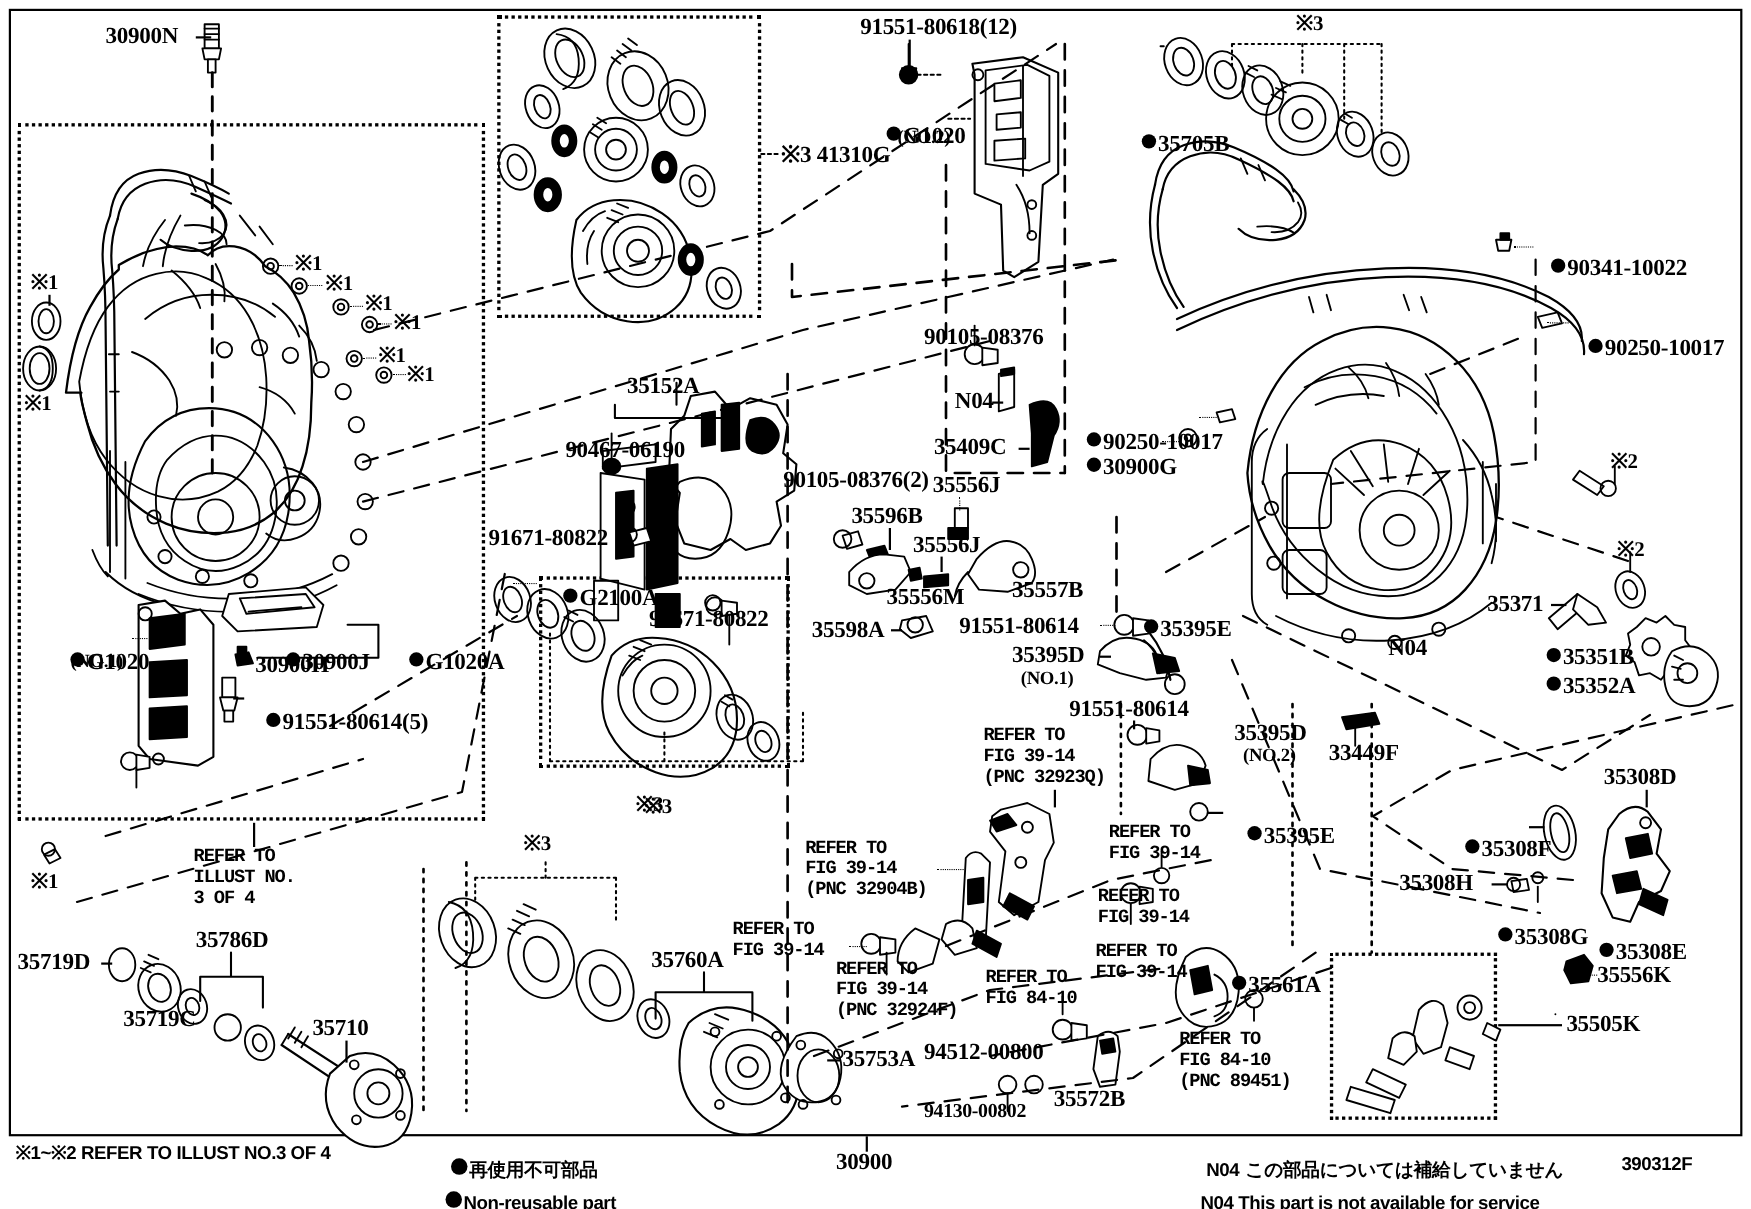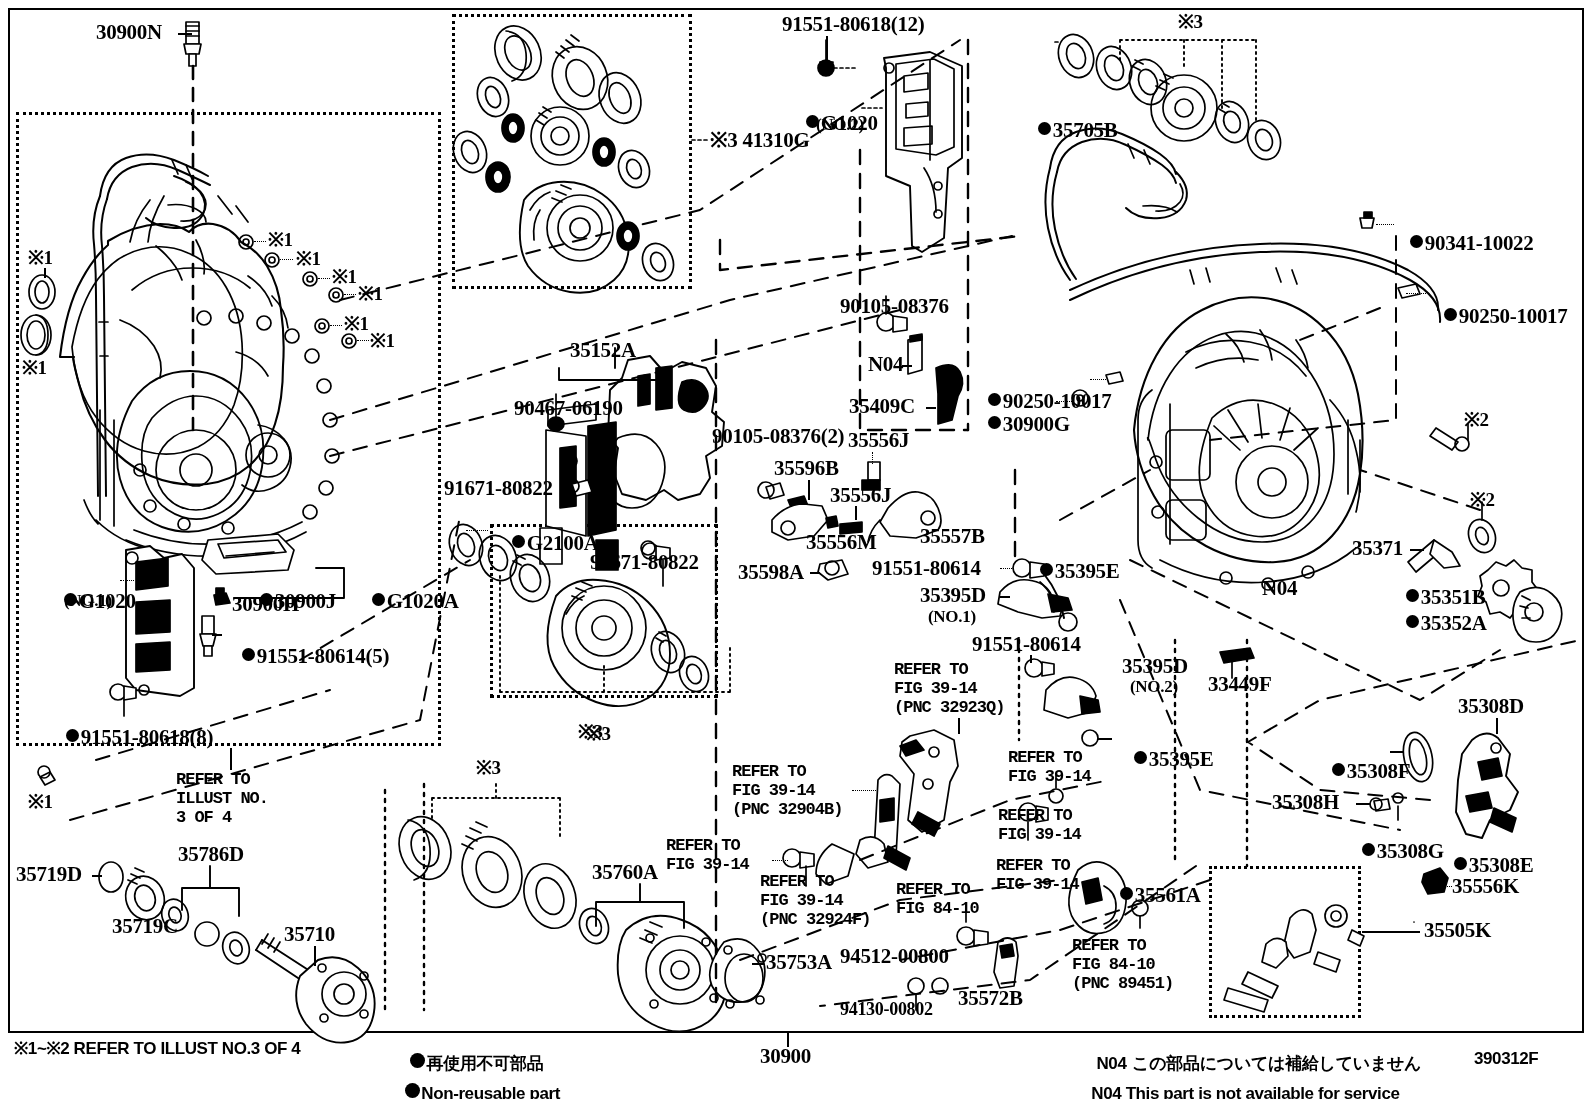--- a/index.html
+++ b/index.html
@@ -773,23 +773,20 @@
     <span class="dot"></span><span>30900J</span>
   </div>
   <div class="lbl pn" style="left:352px;top:570px;text-align:center;">
     <span class="dot"></span><span>G1020A</span>
   </div>
   <div class="lbl pn" style="left:232px;top:594px;">30900H</div>
   <div class="lbl pn" style="left:222px;top:625px;">
     <span class="dot"></span><span>91551-80614(5)</span>
   </div>
   <div class="ln lnh" style="left:212px;top:634px;width:10px;"></div>
-  <div class="lbl pn" style="left:46px;top:706px;">
-    <span class="dot"></span><span>91551-80618(8)</span>
-  </div>
   <div class="lbl refer" style="left:176px;top:770px;">REFER TO
 ILLUST NO.
 3 OF 4</div>
   <div class="ln lnv" style="left:230px;top:748px;height:22px;"></div>
   <div class="lbl mark" style="left:28px;top:792px;">※1</div>
 
   <div class="lbl pn" style="left:16px;top:864px;">35719D</div>
   <div class="ln lnh" style="left:92px;top:875px;width:10px;"></div>
   <div class="lbl pn" style="left:112px;top:916px;">35719C</div>
   <div class="lbl pn" style="left:178px;top:844px;">35786D</div>

